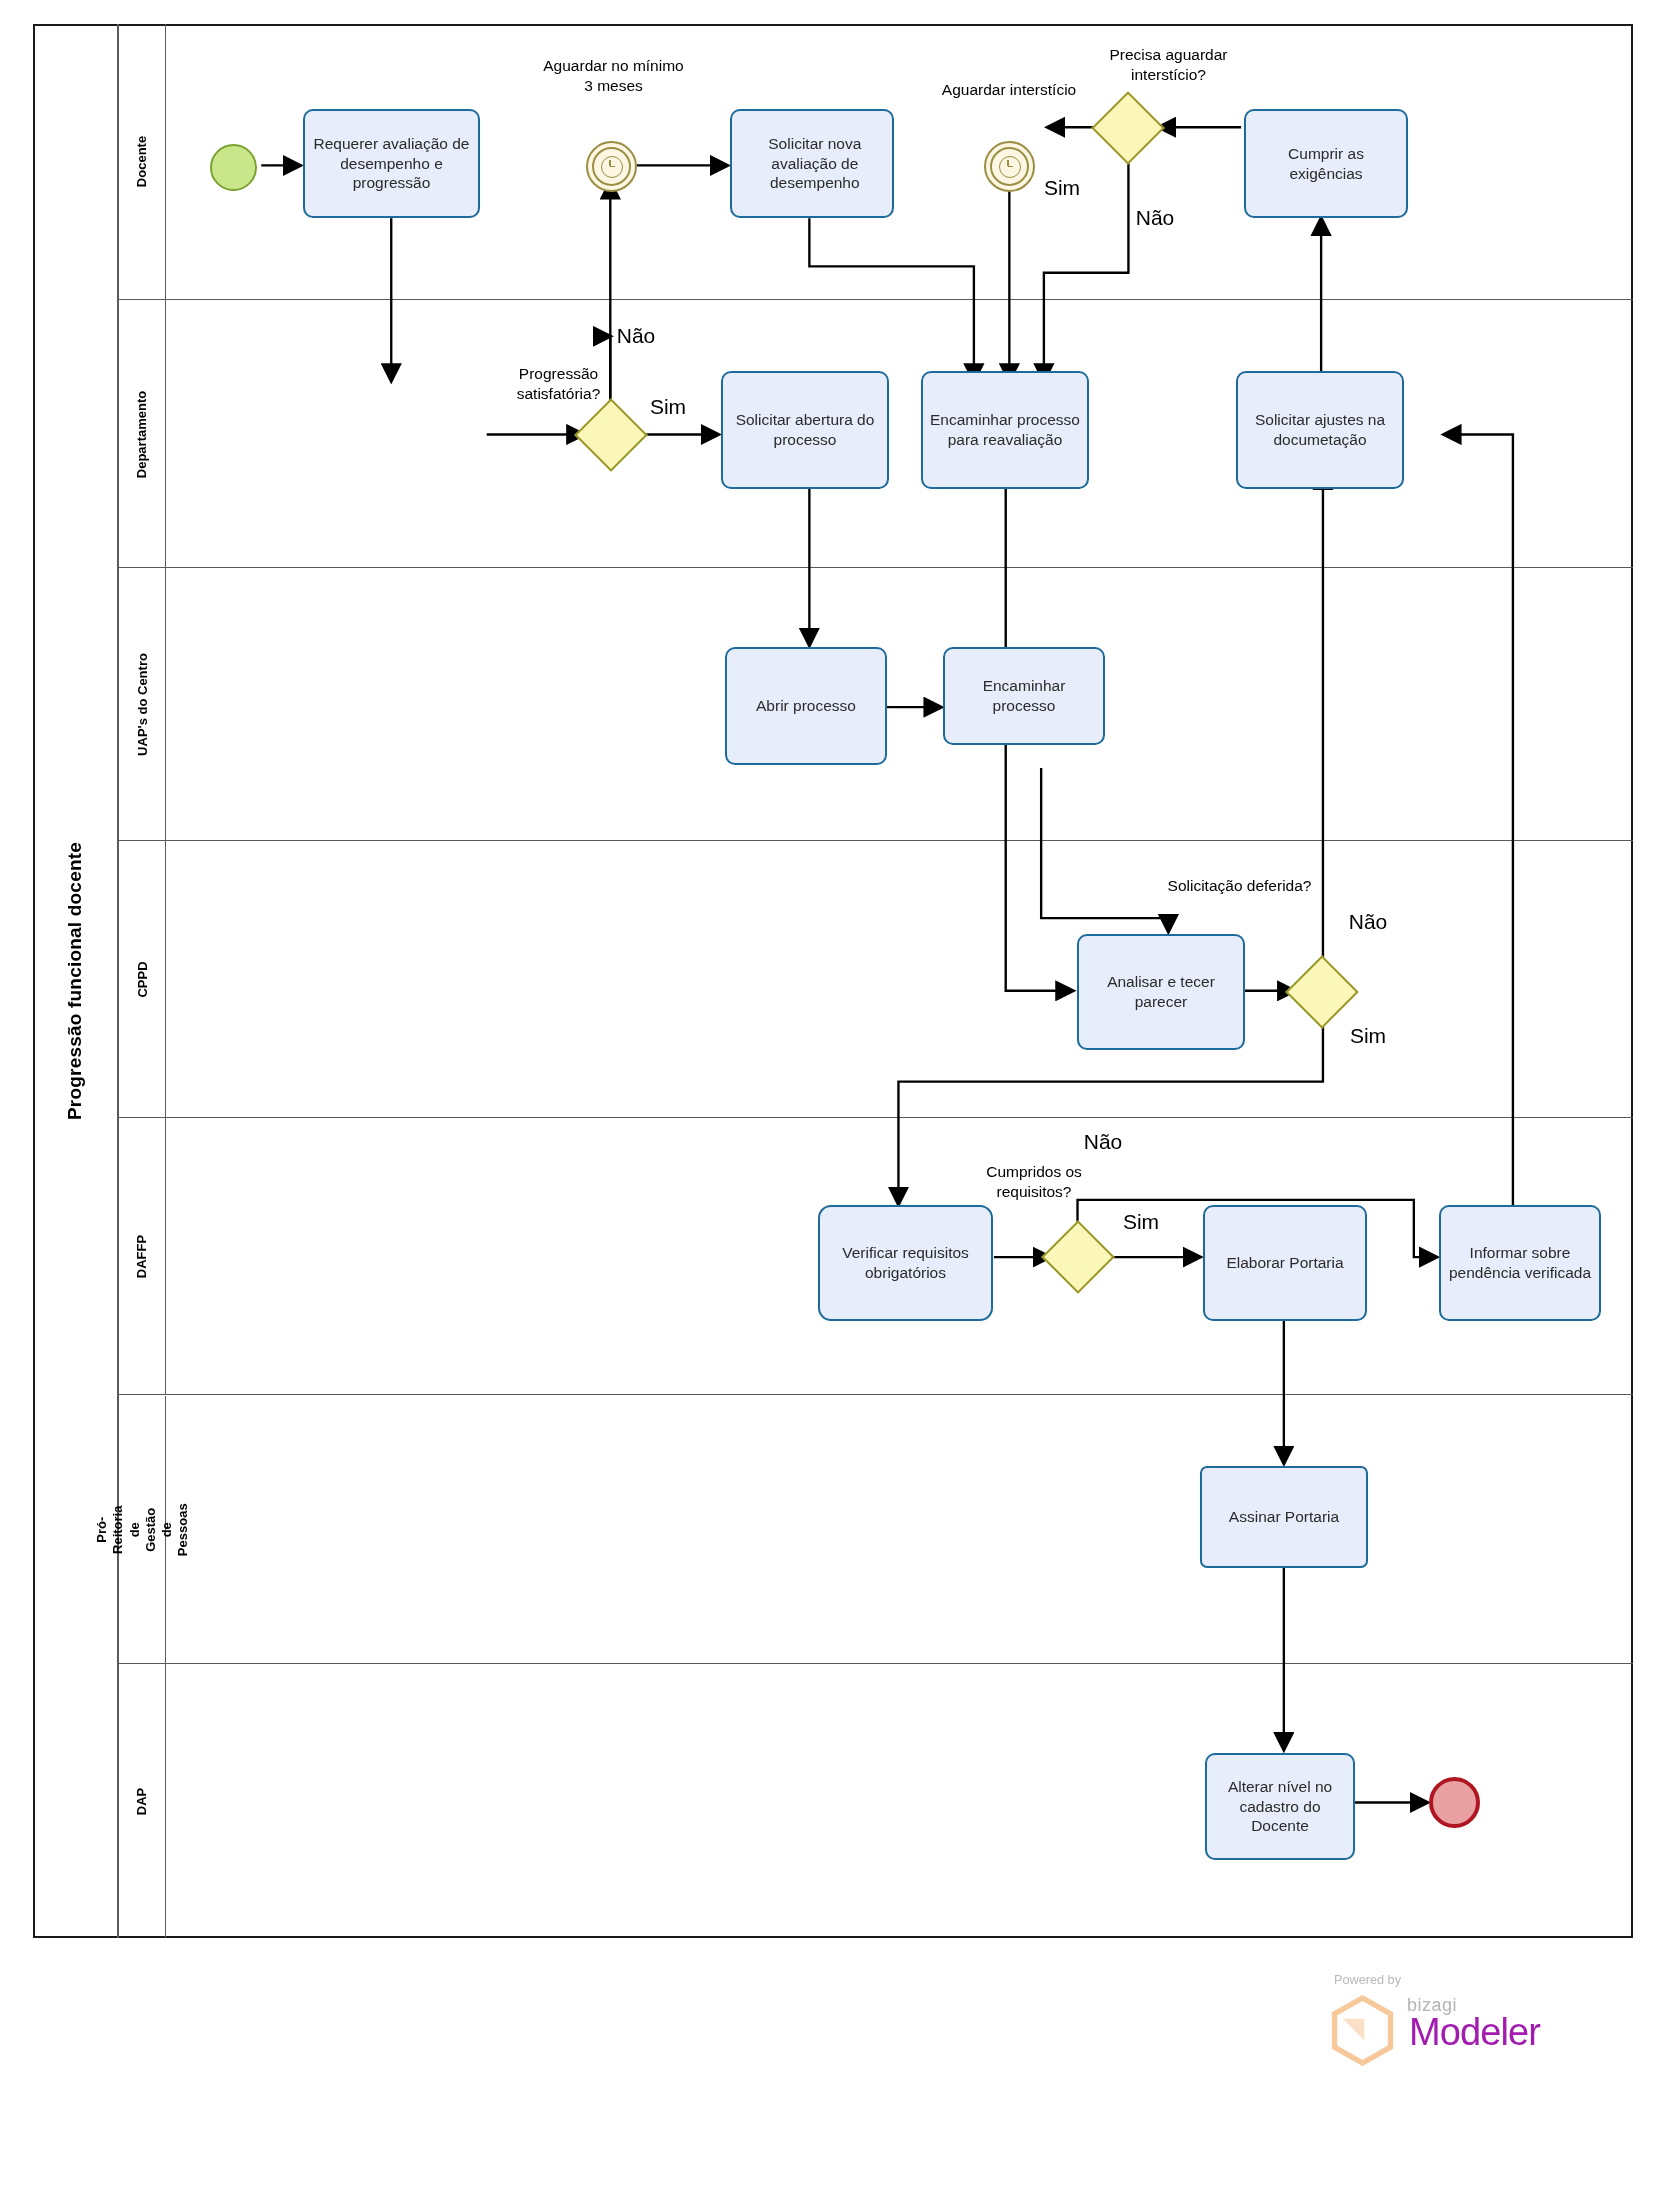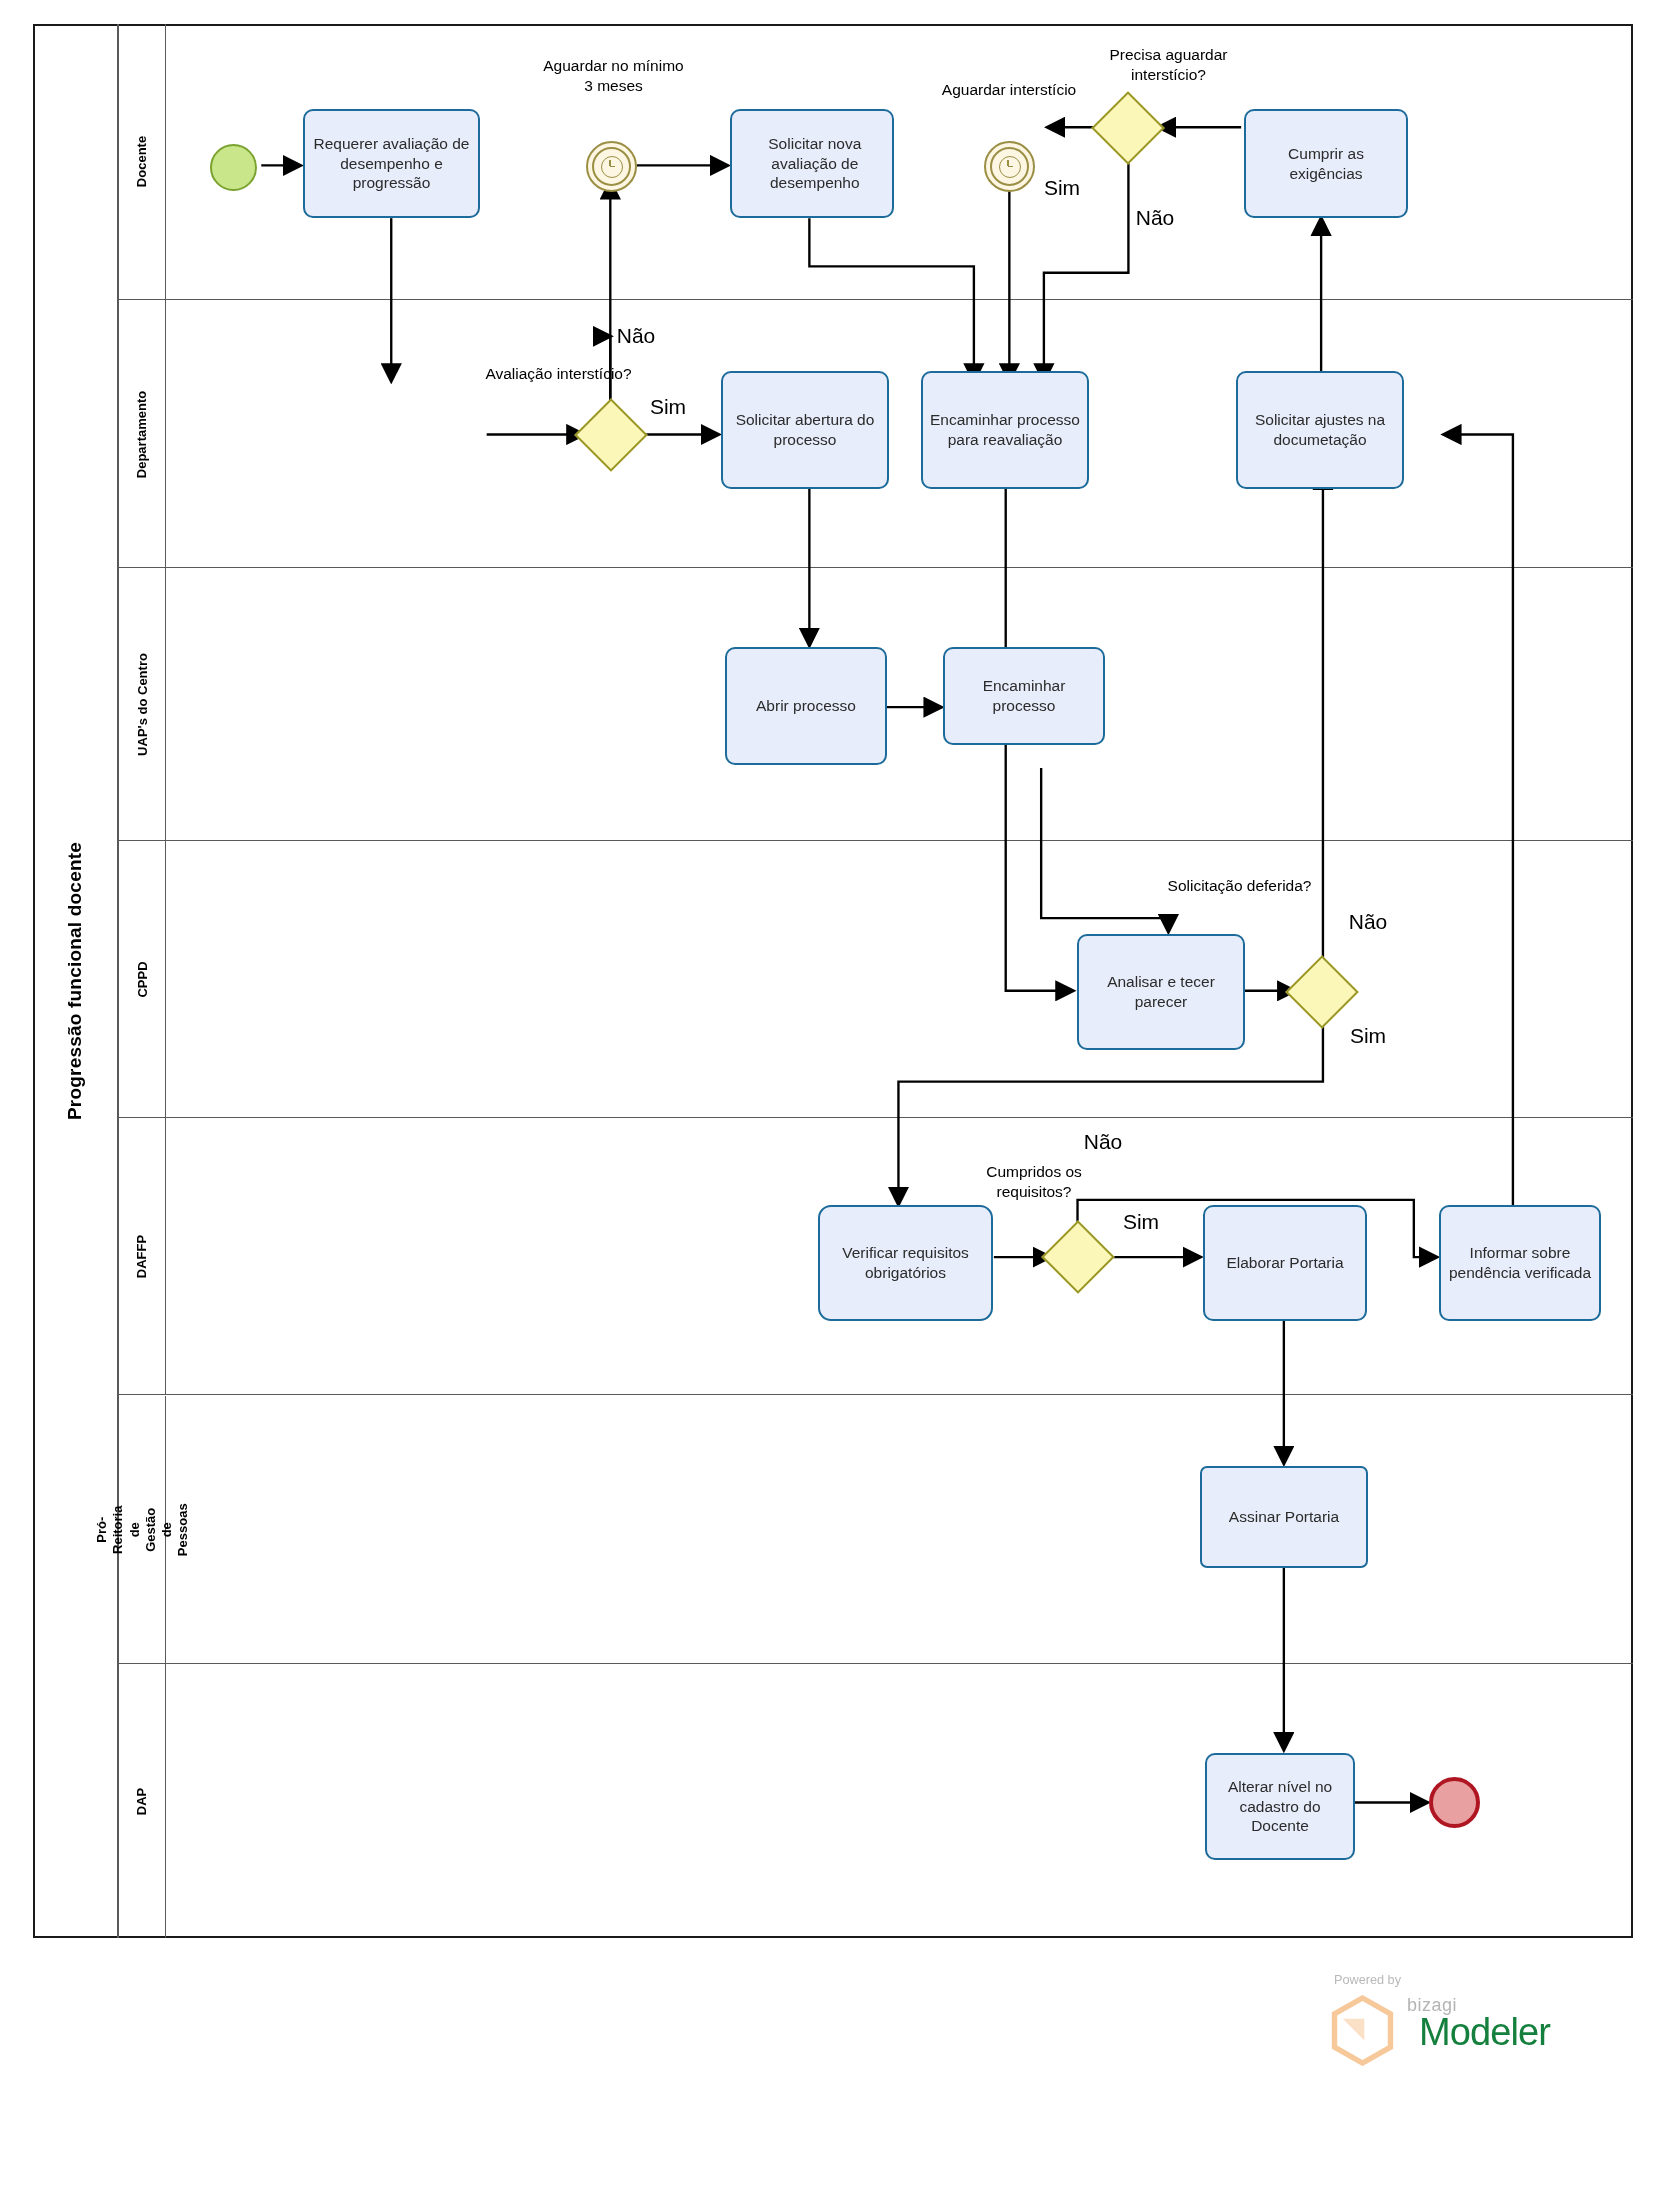--- a/index.html
+++ b/index.html
@@ -56,21 +56,21 @@
 
   
   .lbl{position:absolute;font-size:15.5px;color:#000;text-align:center;line-height:1.26;}
   .lbl.sm{font-size:21px;}
 
   
   .bizagi{position:absolute;left:1323px;top:1973px;width:264px;height:105px;}
   .bz-pw{position:absolute;left:11px;top:0;font-size:12.7px;color:#b9b9b9;}
   .bz-hex{position:absolute;left:7.3px;top:22px;}
   .bz-name{position:absolute;left:84px;top:22px;font-size:18px;color:#b4b4b4;letter-spacing:0.5px;}
-  .bz-mod{position:absolute;left:96px;top:38px;font-size:38px;color:#15803d;letter-spacing:-0.9px;}
+  .bz-mod{position:absolute;left:86px;top:38px;font-size:38px;color:#a21caf;letter-spacing:-0.9px;}
 </style>
 </head>
 <body>
 
 <div id="canvas">
 
   <div class="pool"></div>
   <div class="pool-header">
     <div class="pool-title">Progressão funcional docente</div>
   </div>
@@ -187,21 +187,21 @@
   <div class="gw" style="left:1102px;top:102px;width:52px;height:52px;">
     <i></i>
   </div>
   <div class="lbl" style="left:1082px;top:45px;width:173px;">Precisa aguardar interstício?</div>
   <div class="lbl sm" style="left:1041px;top:175px;width:42px;">Sim</div>
   <div class="lbl sm" style="left:1134px;top:205px;width:42px;">Não</div>
 
   <div class="gw" style="left:585px;top:409px;width:52px;height:52px;">
     <i></i>
   </div>
-  <div class="lbl" style="left:479px;top:364px;width:159px;">Avaliação interstício?</div>
+  <div class="lbl" style="left:479px;top:364px;width:159px;">Progressão satisfatória?</div>
   <div class="lbl sm" style="left:615px;top:323px;width:42px;">Não</div>
   <div class="lbl sm" style="left:647px;top:394px;width:42px;">Sim</div>
 
   <div class="gw" style="left:1296px;top:966px;width:52px;height:52px;">
     <i></i>
   </div>
   <div class="lbl" style="left:1167px;top:876px;width:145px;">Solicitação deferida?</div>
   <div class="lbl sm" style="left:1347px;top:909px;width:42px;">Não</div>
   <div class="lbl sm" style="left:1347px;top:1023px;width:42px;">Sim</div>
 

